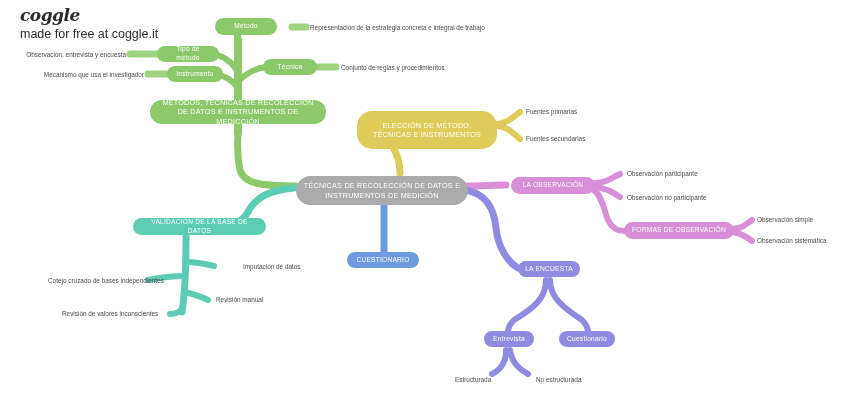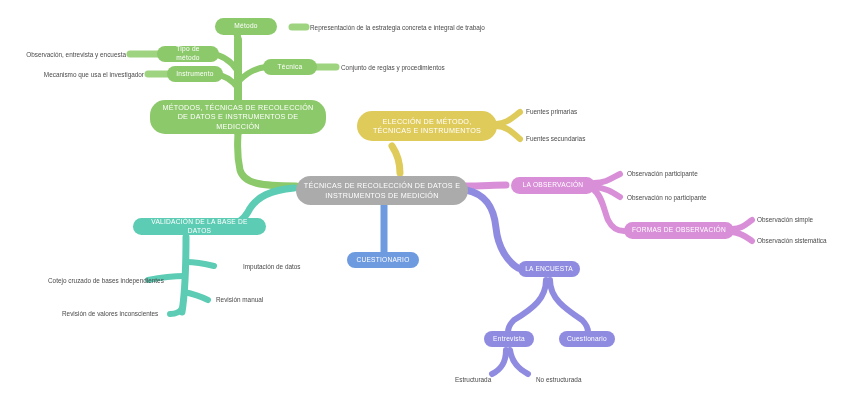--- a/index.html
+++ b/index.html
@@ -44,20 +44,24 @@
     white-space:nowrap;
   }
   .leaf.right{text-align:left;}
   .leaf.left{text-align:right;}
 </style>
 </head>
 <body>
 
 <div id="canvas">
 
+  <div class="brand">
+    <div class="brand-logo">coggle</div>
+    <div class="brand-sub">made for free at coggle.it</div>
+  </div>
 
   <svg id="edges" viewBox="0 0 848 409">
 
     <path d="M296,186 C 262,186 244,184 240,170 C 236,152 238,140 238,132" stroke="#8CC96A" stroke-width="7" fill="none" stroke-linecap="round"></path>
 
     <path d="M238,132 C 238,110 238,70 238,40" stroke="#8CC96A" stroke-width="8" fill="none" stroke-linecap="round"></path>
 
     <path d="M238,44 C 238,32 236,28 230,27" stroke="#8CC96A" stroke-width="7" fill="none" stroke-linecap="round"></path>
 
     <path d="M237,70 C 230,60 222,55 212,54" stroke="#8CC96A" stroke-width="6" fill="none" stroke-linecap="round"></path>
@@ -99,25 +103,25 @@
   </svg>
 
   <div class="node pill" style="left:215px;top:18px;width:62px;height:17px;background:#8CC96A;">Método</div>
 
   <div class="node pill" style="left:157px;top:46px;width:62px;height:16px;background:#8CC96A;">Tipo de método</div>
 
   <div class="node pill" style="left:167px;top:66px;width:56px;height:16px;background:#8CC96A;">Instrumento</div>
 
   <div class="node pill" style="left:263px;top:59px;width:54px;height:16px;background:#8CC96A;">Técnica</div>
 
-  <div class="node big" style="left:150px;top:100px;width:176px;height:34px;background:#8CC96A;">MÉTODOS, TÉCNICAS DE RECOLECCIÓN
+  <div class="node big" style="left:150px;top:100px;width:176px;height:24px;background:#8CC96A;">MÉTODOS, TÉCNICAS DE RECOLECCIÓN
 DE DATOS E INSTRUMENTOS DE
 MEDICCIÓN</div>
 
-  <div class="node big" style="left:357px;top:111px;width:140px;height:30px;background:#DFCB5A;">ELECCIÓN DE MÉTODO,
+  <div class="node big" style="left:357px;top:111px;width:140px;height:38px;background:#DFCB5A;">ELECCIÓN DE MÉTODO,
 TÉCNICAS E INSTRUMENTOS</div>
 
   <div class="node big" style="left:296px;top:176px;width:172px;height:29px;background:#ABABAB;">TÉCNICAS DE RECOLECCIÓN DE DATOS E
 INSTRUMENTOS DE MEDICIÓN</div>
 
   <div class="node pill" style="left:347px;top:252px;width:72px;height:16px;background:#6E9BE0;">CUESTIONARIO</div>
 
   <div class="node pill" style="left:133px;top:218px;width:133px;height:17px;background:#5CCCB4;">VALIDACIÓN DE LA BASE DE DATOS</div>
 
   <div class="node pill" style="left:511px;top:177px;width:84px;height:17px;background:#D98FD8;">LA OBSERVACIÓN</div>

